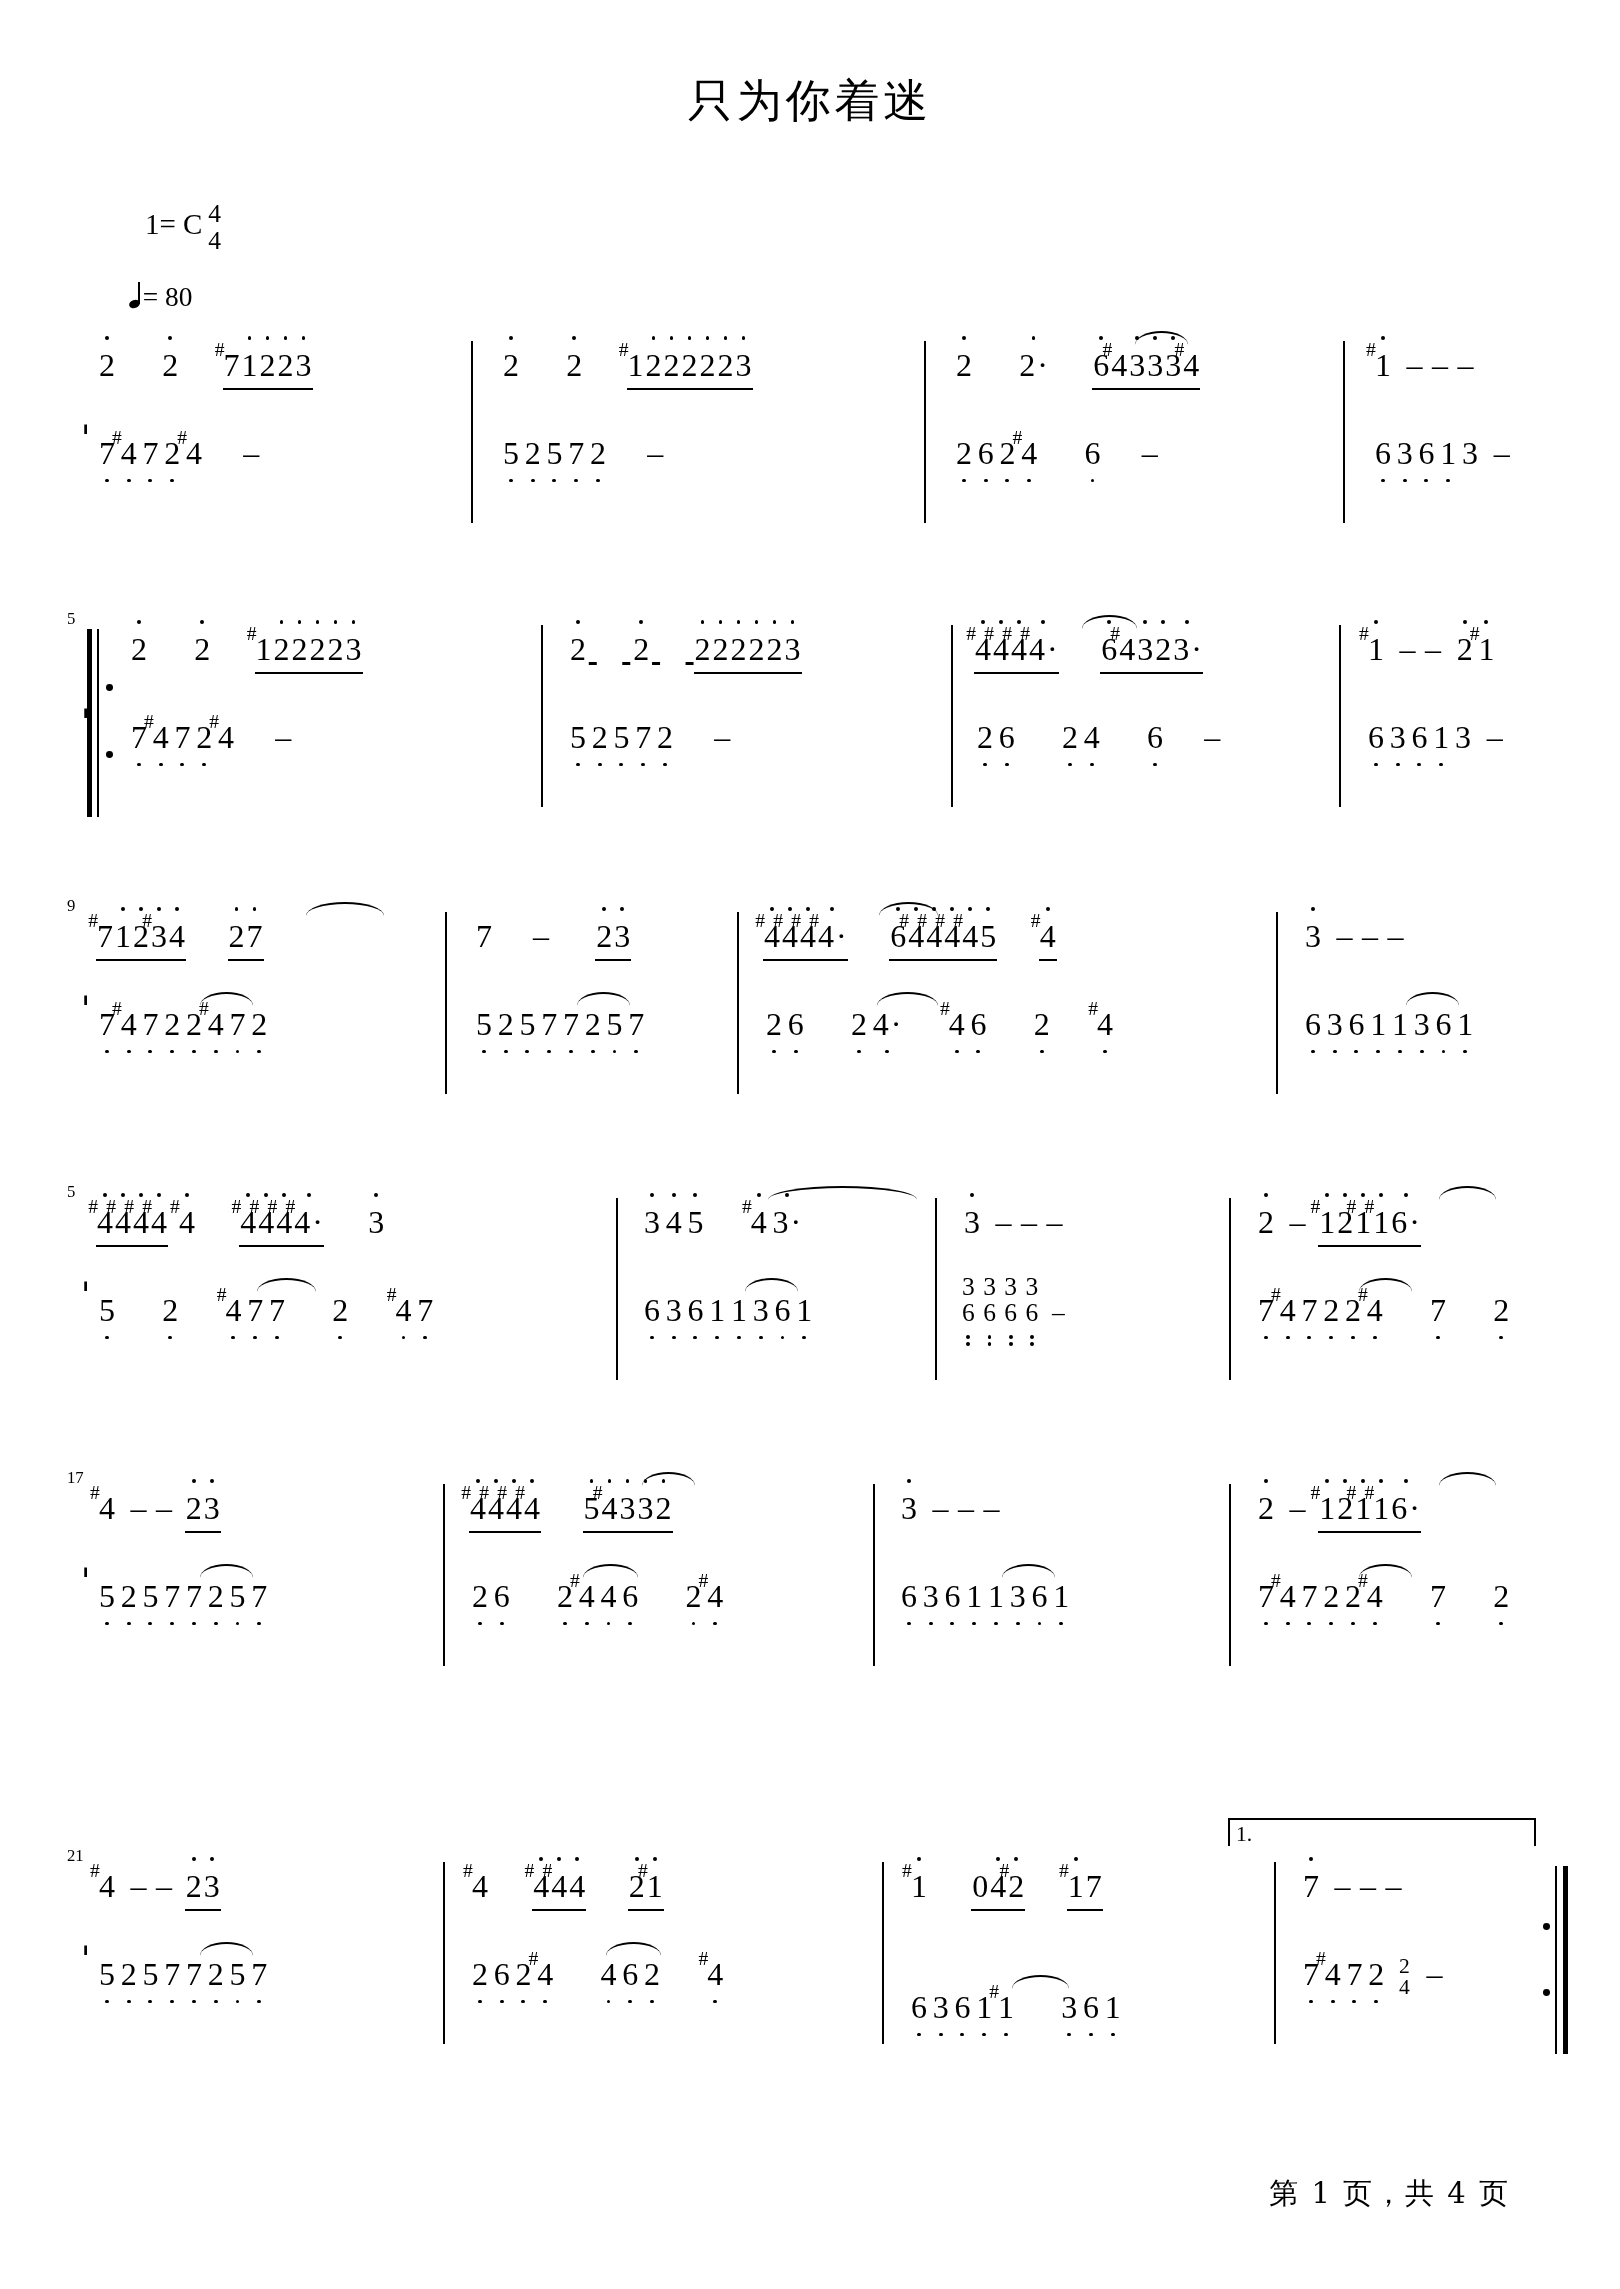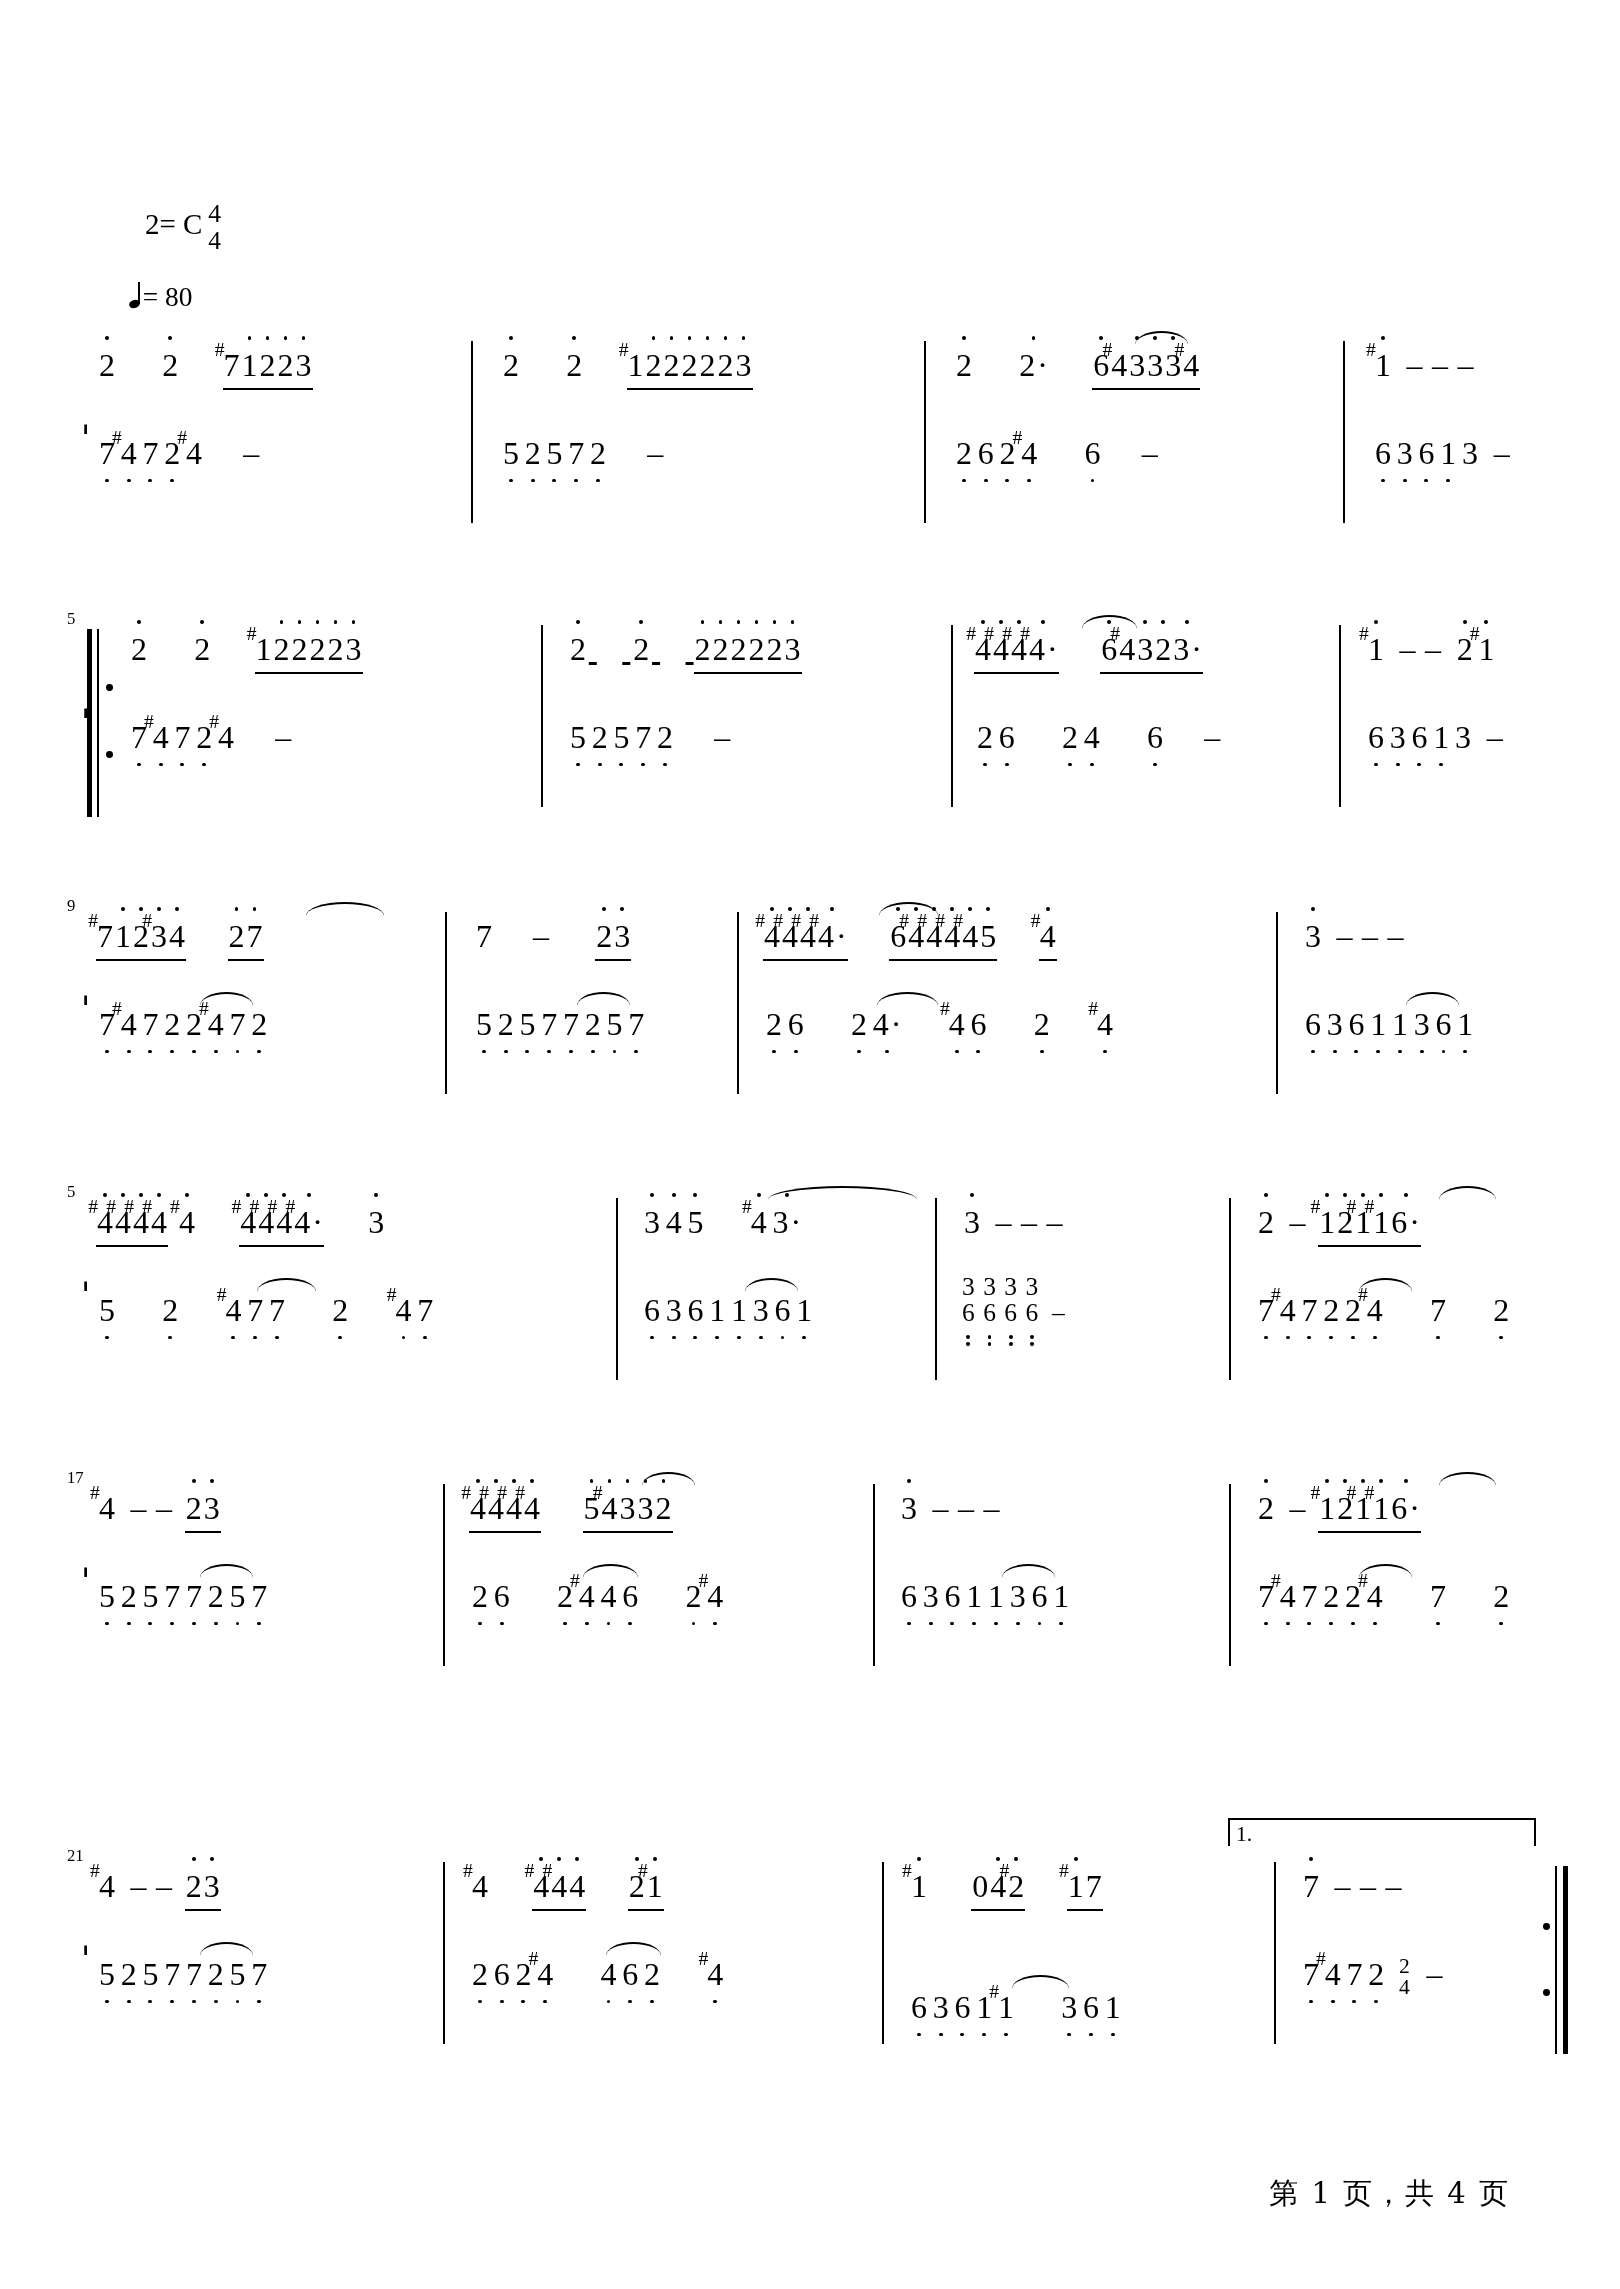--- a/index.html
+++ b/index.html
@@ -224,23 +224,24 @@
     font-size: 29px;
     letter-spacing: 2px;
     font-family: "DejaVu Serif", serif;
   }
 </style>
 </head>
 <body>
 
 <div class="page">
 
+  <div class="title">只为你着迷</div>
 
   <div class="keysig">
-    <span>2= C</span><span class="frac"><span class="num">4</span><span class="den">4</span></span>
+    <span>1= C</span><span class="frac"><span class="num">4</span><span class="den">4</span></span>
   </div>
 
   <div class="tempo">
     <span class="qnote"></span><span>= 80</span>
   </div>
 
   <div class="system" style="top:341px;height:196px;">
     <div class="brace">{</div>
 
     <div class="staffrow upper">

